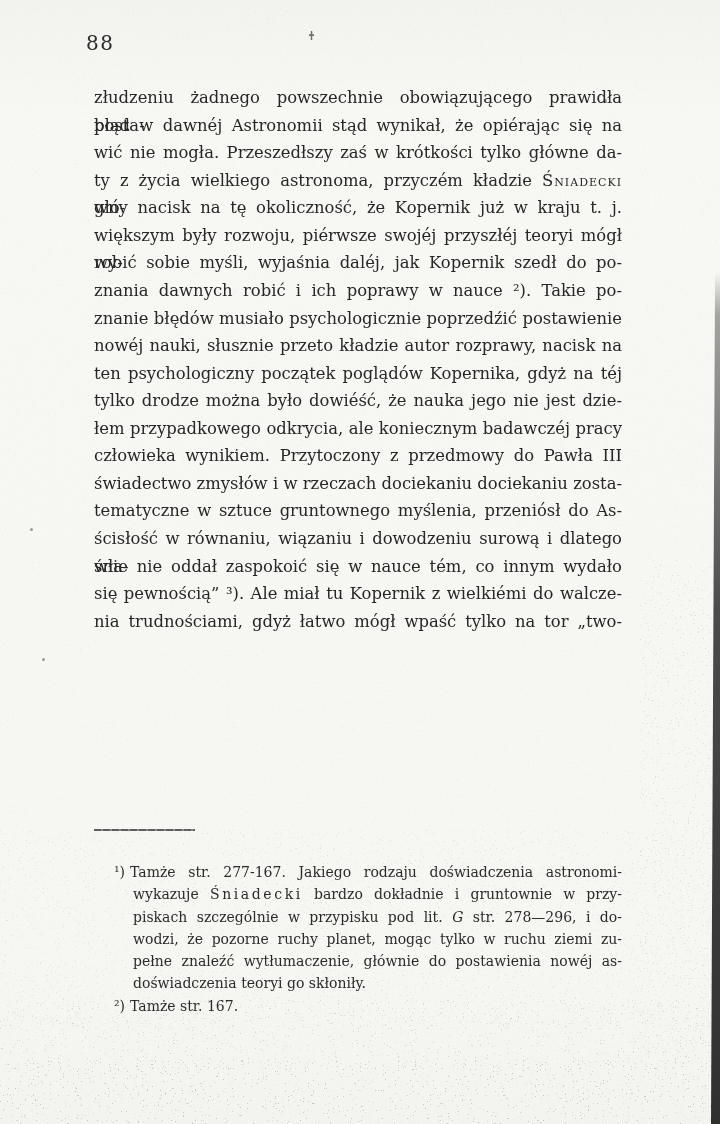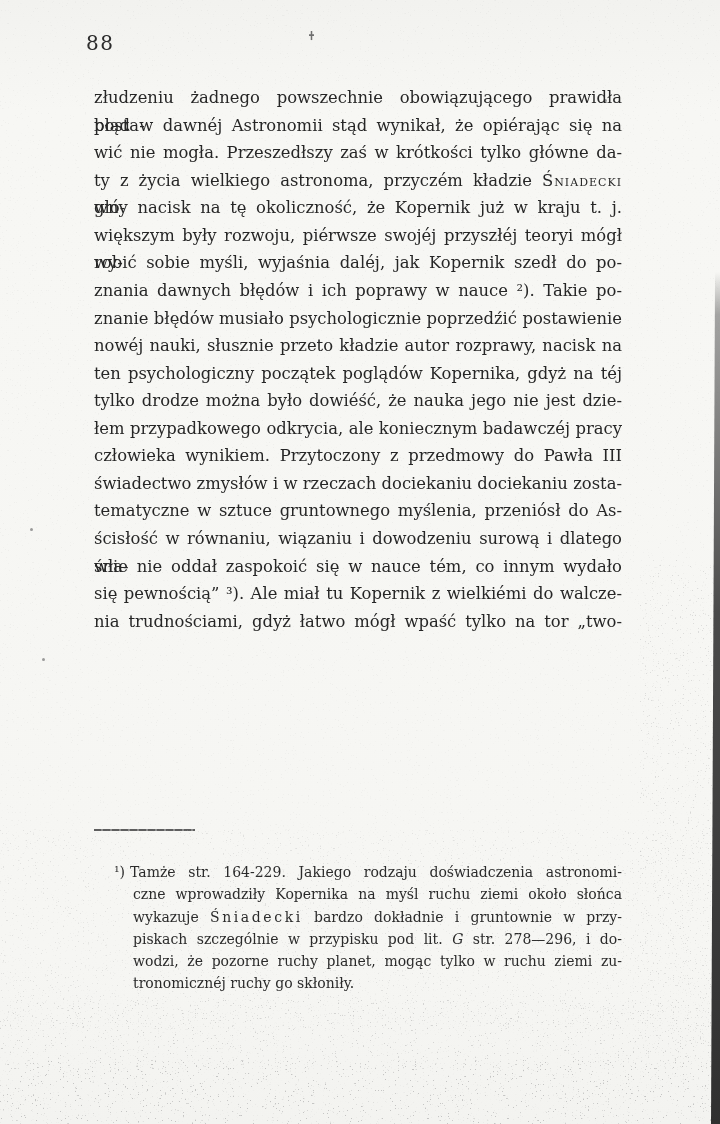--- a/index.html
+++ b/index.html
@@ -54,44 +54,45 @@
   <div class="speck" style="left:604px;top:99px;width:3px;height:3px;"></div>
 
   <div class="body-text">
     <div class="bline">złudzeniu żadnego powszechnie obowiązującego prawidła posta-</div>
     <div class="bline">błąd w dawnéj Astronomii stąd wynikał, że opiérając się na</div>
     <div class="bline">wić nie mogła. Przeszedłszy zaś w krótkości tylko główne da-</div>
     <div class="bline"><span>ty z życia wielkiego astronoma, przyczém kładzie </span><span class="smallcaps">Śniadecki</span><span> głó-</span></div>
     <div class="bline">wny nacisk na tę okoliczność, że Kopernik już w kraju t. j.</div>
     <div class="bline">większym były rozwoju, piérwsze swojéj przyszłéj teoryi mógł wy-</div>
     <div class="bline">robić sobie myśli, wyjaśnia daléj, jak Kopernik szedł do po-</div>
-    <div class="bline">znania dawnych błędów i ich poprawy w nauce ²). Takie po-</div>
+    <div class="bline">znania dawnych robić i ich poprawy w nauce ²). Takie po-</div>
     <div class="bline">znanie błędów musiało psychologicznie poprzedźić postawienie</div>
     <div class="bline">nowéj nauki, słusznie przeto kładzie autor rozprawy, nacisk na</div>
     <div class="bline">ten psychologiczny początek poglądów Kopernika, gdyż na téj</div>
     <div class="bline">tylko drodze można było dowiéść, że nauka jego nie jest dzie-</div>
     <div class="bline">łem przypadkowego odkrycia, ale koniecznym badawczéj pracy</div>
     <div class="bline">człowieka wynikiem. Przytoczony z przedmowy do Pawła III</div>
     <div class="bline">świadectwo zmysłów i w rzeczach dociekaniu dociekaniu zosta-</div>
     <div class="bline">tematyczne w sztuce gruntownego myślenia, przeniósł do As-</div>
     <div class="bline">ścisłość w równaniu, wiązaniu i dowodzeniu surową i dlatego wła-</div>
     <div class="bline">śnie nie oddał zaspokoić się w nauce tém, co innym wydało</div>
     <div class="bline">się pewnością” ³). Ale miał tu Kopernik z wielkiémi do walcze-</div>
     <div class="bline">nia trudnościami, gdyż łatwo mógł wpaść tylko na tor „two-</div>
   </div>
 
   <div class="fn-rule"></div>
 
   <div class="footnotes">
-    <div class="fline just"><span class="fn-marker">¹)</span><span>Tamże str. 164-229. Jakiego rodzaju doświadczenia astronomi-</span></div>
-    <div class="fline cont just">czne wprowadziły Kopernika na myśl ruchu ziemi około słońca</div>
+    <div class="fline just"><span class="fn-marker">¹)</span><span>Tamże str. 277-167. Jakiego rodzaju doświadczenia astronomi-</span></div>
     <div class="fline cont just"><span>wykazuje </span><span class="spaced">Śniadecki</span><span> bardzo dokładnie i gruntownie w przy-</span></div>
     <div class="fline cont just"><span>piskach szczególnie w przypisku pod lit. </span><span class="ital">G</span><span> str. 278—296, i do-</span></div>
     <div class="fline cont just">wodzi, że pozorne ruchy planet, mogąc tylko w ruchu ziemi zu-</div>
-    <div class="fline cont">tronomicznéj ruchy go skłoniły.</div>
+    <div class="fline cont just">pełne znaleźć wytłumaczenie, głównie do postawienia nowéj as-</div>
+    <div class="fline cont">doświadczenia teoryi go skłoniły.</div>
+    <div class="fline"><span class="fn-marker">²)</span><span>Tamże str. 167.</span></div>
   </div>
 
   <svg class="noise" width="720" height="1124" aria-hidden="true">
     <filter id="specks" x="0" y="0" width="100%" height="100%">
       <feTurbulence type="fractalNoise" baseFrequency="0.6" numOctaves="2" seed="7" stitchTiles="stitch"></feTurbulence>
       <feColorMatrix type="matrix" values="0 0 0 0 0.42  0 0 0 0 0.42  0 0 0 0 0.42  0 0 0 16 -11.5"></feColorMatrix>
       <feComposite operator="in" in2="SourceGraphic"></feComposite>
     </filter>
     <rect x="0" y="0" width="720" height="1124" filter="url(#specks)" opacity="0.10"></rect>
     <rect x="0" y="830" width="720" height="200" filter="url(#specks)" opacity="0.28"></rect>

